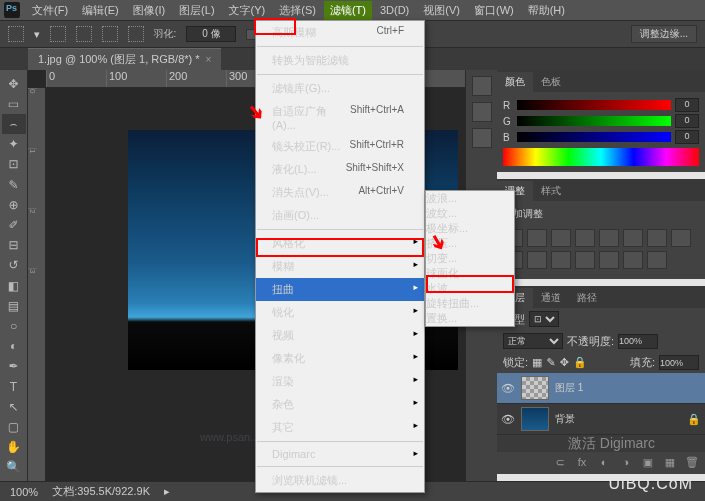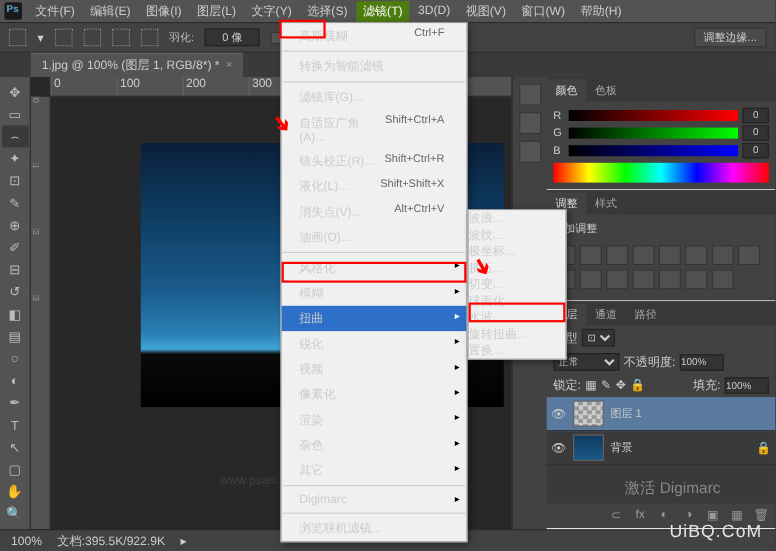--- a/index.html
+++ b/index.html
@@ -34,21 +34,21 @@
 .dropdown .ditem.sub::after{content:"▸";position:absolute;right:6px;font-size:9px}
 .dropdown .sep{height:1px;background:#ccc;margin:2px 1px}
 .dropdown .sc{color:#666;font-size:10px}
 .red-arrow{position:absolute;z-index:150;color:#f00;font-size:20px;font-weight:bold}
 .red-box{position:absolute;border:2px solid #f00;z-index:149;pointer-events:none}
 .submenu{position:absolute;top:190px;left:425px;width:90px;background:#f0f0f0;border:1px solid #999;box-shadow:2px 2px 6px rgba(0,0,0,.4);z-index:100}
 .panels{width:240px;background:#424242;display:flex}
 .pcol-a{width:32px;background:#424242;border-left:1px solid #2a2a2a;display:flex;flex-direction:column;gap:6px;padding:6px 0;align-items:center}
 .pcol-a .picon{width:20px;height:20px;background:#555;border:1px solid #333}
 .pcol-b{flex:1;display:flex;flex-direction:column}
-.panel{background:#424242;border-bottom:1px solid #e5e5e5}
+.panel{background:#424242;border-bottom:7px solid #e5e5e5}
 .ptabs{display:flex;background:#383838;height:22px;align-items:flex-end}
 .ptab{padding:3px 8px;font-size:10px;color:#aaa}
 .ptab.on{background:#424242;color:#ddd}
 .pbody{padding:6px}
 .rgb-row{display:flex;align-items:center;gap:4px;margin-bottom:2px}
 .rgb-row .lbl{width:10px;font-size:10px}
 .rgb-row .slider{flex:1;height:10px}
 .rgb-row .slider.r{background:linear-gradient(90deg,#000,#f00)}
 .rgb-row .slider.g{background:linear-gradient(90deg,#000,#0f0)}
 .rgb-row .slider.b{background:linear-gradient(90deg,#000,#00f)}

